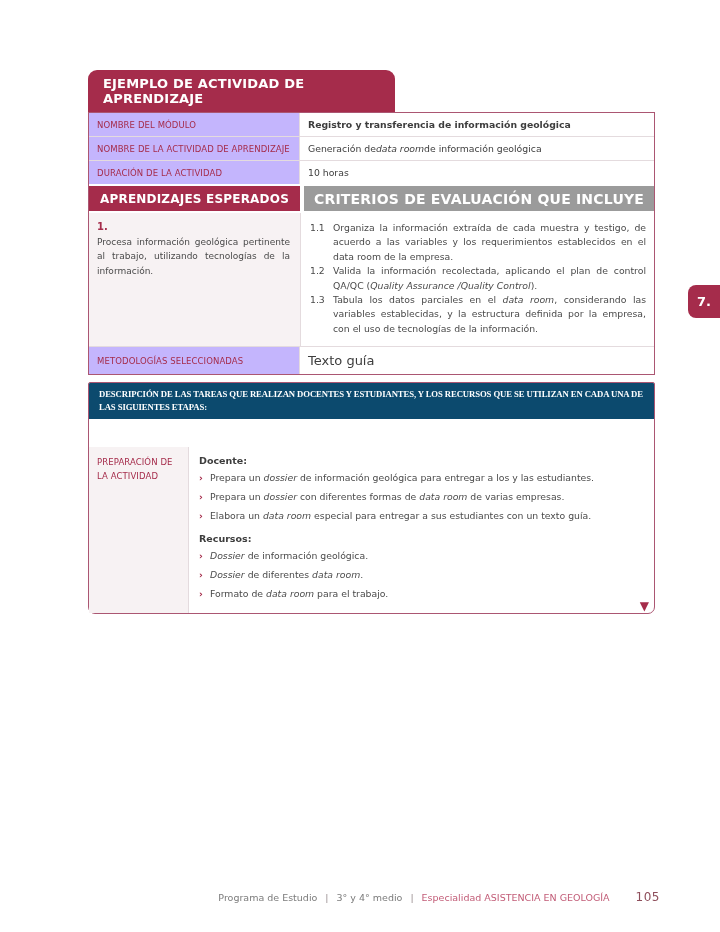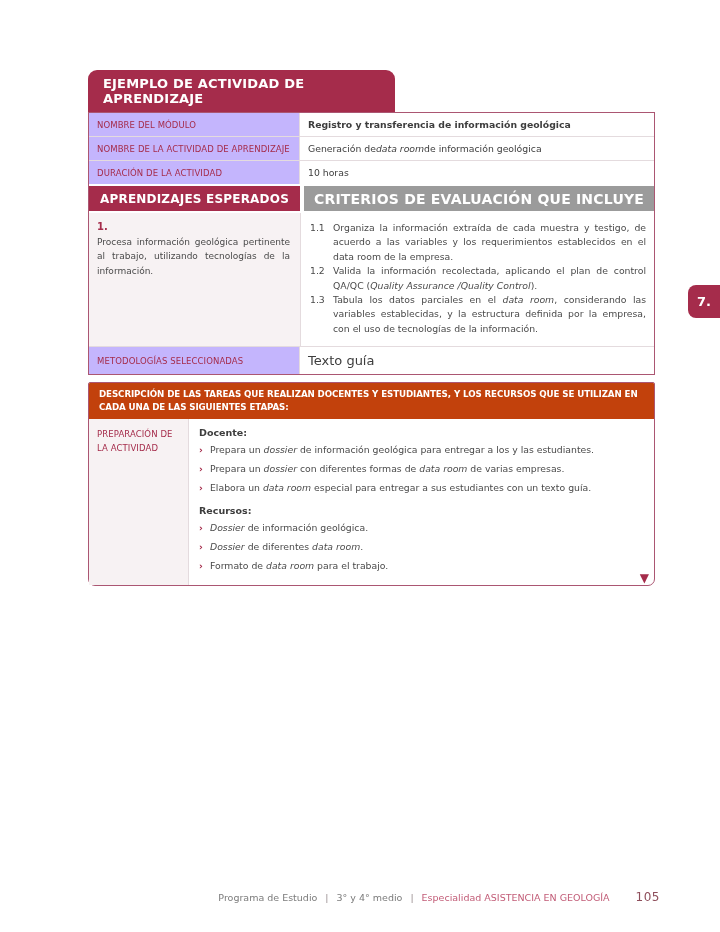--- a/index.html
+++ b/index.html
@@ -48,24 +48,24 @@
   .metod-label{
     width:211px;flex-shrink:0;background:#c4b5fd;color:#a52c4b;font-size:8.5px;
     display:flex;align-items:center;padding-left:8px;box-sizing:border-box;
     border-right:1px solid #e4dbde;letter-spacing:.1px;
   }
   .metod-value{flex:1;font-size:13px;color:#3d3d3d;display:flex;align-items:center;padding-left:8px;}
 
   
   .lower-box{margin-top:7px;border:1px solid #ab5672;border-radius:2px 2px 7px 7px;position:relative;background:#fff;box-sizing:border-box;}
   .desc-banner{
-    background:#c2410c;color:#fff;font-weight:bold;font-size:8.7px;letter-spacing:-0.1px;
-    line-height:1.45;padding:5px 10px 6px 10px;border-radius:1px 1px 0 0;
-  }
-  .prep-row{display:flex;}
+    background:#0c4a6e;color:#fff;font-weight:bold;font-size:8.7px;letter-spacing:-0.1px;
+    line-height:1.45;padding:5px 10px 6px 10px;border-radius:1px 1px 0 0;font-family:Liberation Serif, serif;
+  }
+  .prep-row{display:flex;margin-top:28px;}
   .prep-label{
     width:100px;flex-shrink:0;background:#f7f2f3;color:#a52c4b;font-size:8.5px;line-height:1.6;
     padding:9px 6px 0 8px;box-sizing:border-box;border-right:1px solid #e4dbde;letter-spacing:.1px;
   }
   .prep-content{flex:1;padding:8px 14px 12px 10px;}
   .prep-heading{font-size:9.5px;font-weight:bold;color:#3d3d3d;margin:0 0 5px 0;}
   .prep-heading.second{margin-top:10px;}
   .bullet-item{display:flex;font-size:9.3px;color:#4a4a4a;line-height:1.5;margin-bottom:5px;}
   .bullet-marker{color:#a52c4b;width:11px;flex-shrink:0;font-weight:bold;}
   .continue-arrow{position:absolute;right:5px;bottom:1px;color:#a52c4b;font-size:12px;line-height:1;}

